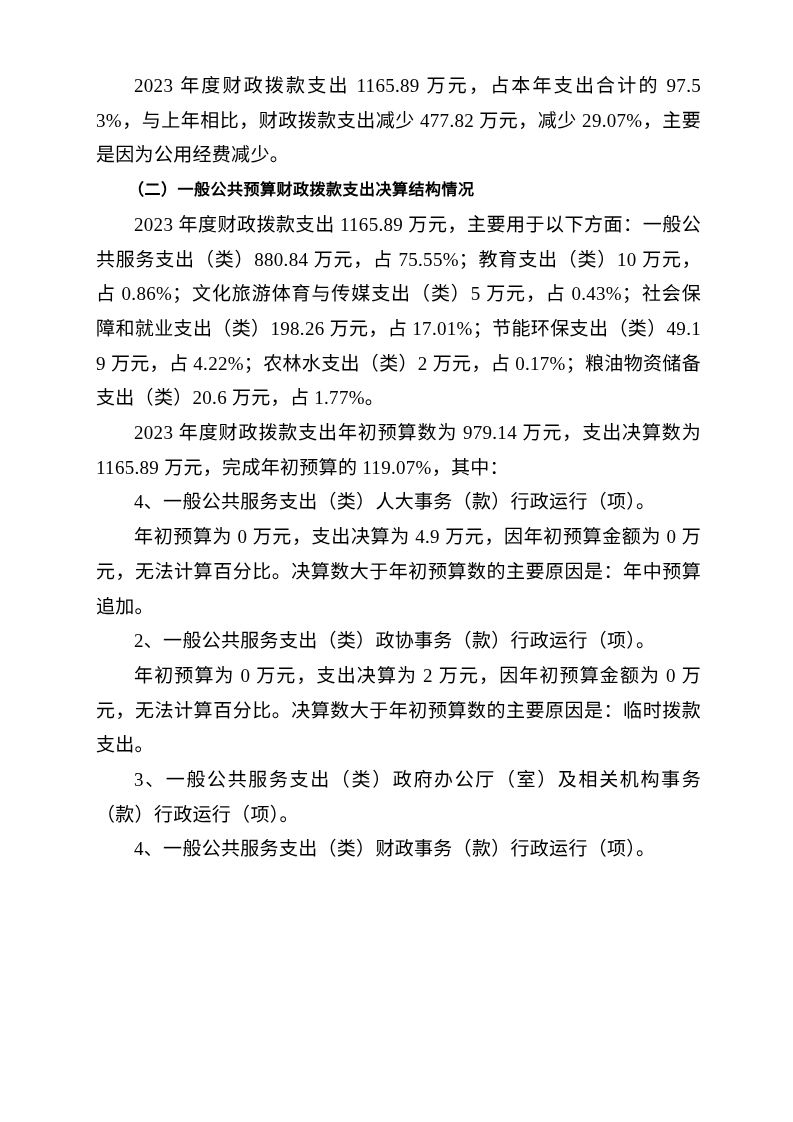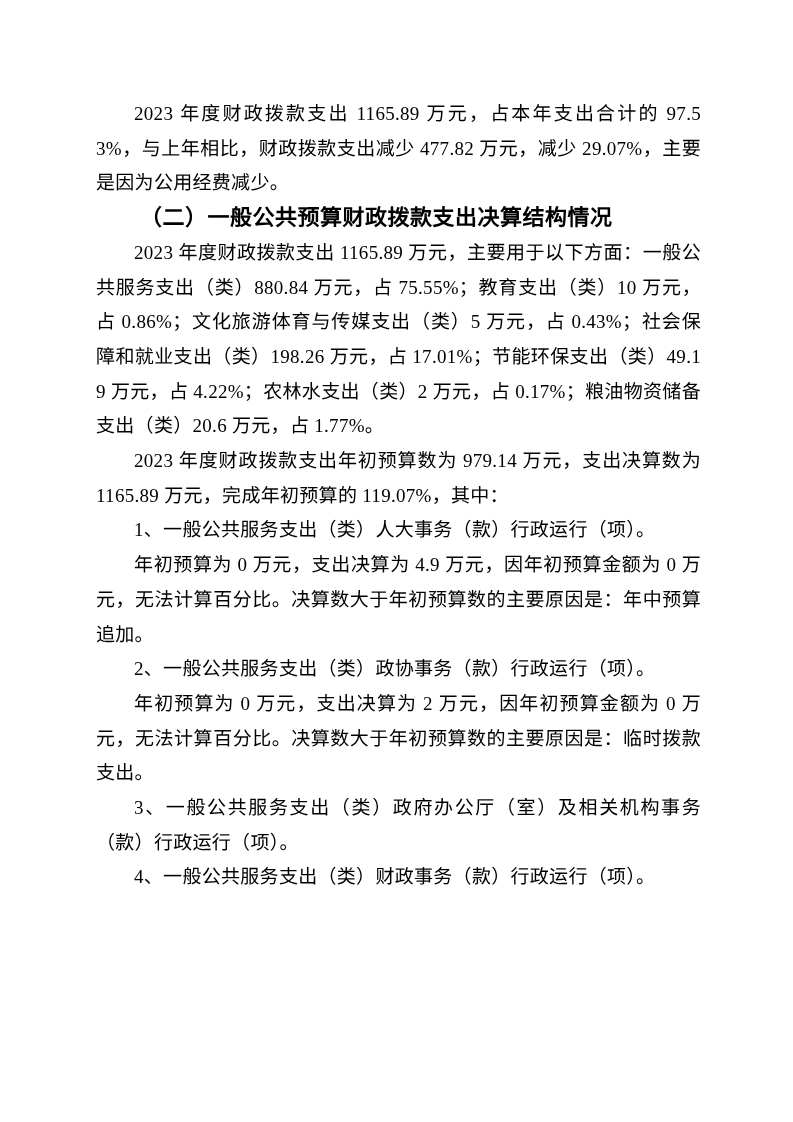--- a/index.html
+++ b/index.html
@@ -12,51 +12,51 @@
     height: 1122px;
     overflow: hidden;
     font-family: "Liberation Serif", "DejaVu Serif", serif;
     color: #000000;
   }
   .page {
     box-sizing: border-box;
     width: 793px;
     height: 1122px;
     background: #ffffff;
-    padding: 97px 92px 0 96px;
+    padding: 69px 92px 0 96px;
   }
   .doc-body {
     width: 605px;
   }
   .para {
     margin: 0;
     font-size: 19px;
     line-height: 34.7px;
     text-align: justify;
     text-indent: 2em;
     word-break: break-all;
     letter-spacing: 0.3px;
   }
   .heading {
     font-family: "Liberation Sans", "DejaVu Sans", sans-serif;
     font-weight: bold;
-    font-size: 22px;
+    font-size: 16px;
     letter-spacing: 0.5px;
   }
 </style>
 </head>
 <body>
 
 <div class="page">
   <main class="doc-body">
 
   <p class="para">2023 年度财政拨款支出 1165.89 万元，占本年支出合计的 97.53%，与上年相比，财政拨款支出减少 477.82 万元，减少 29.07%，主要是因为公用经费减少。</p>
       <p class="para heading">（二）一般公共预算财政拨款支出决算结构情况</p>
       <p class="para">2023 年度财政拨款支出 1165.89 万元，主要用于以下方面：一般公共服务支出（类）880.84 万元，占 75.55%；教育支出（类）10 万元，占 0.86%；文化旅游体育与传媒支出（类）5 万元，占 0.43%；社会保障和就业支出（类）198.26 万元，占 17.01%；节能环保支出（类）49.19 万元，占 4.22%；农林水支出（类）2 万元，占 0.17%；粮油物资储备支出（类）20.6 万元，占 1.77%。</p>
       <p class="para">2023 年度财政拨款支出年初预算数为 979.14 万元，支出决算数为 1165.89 万元，完成年初预算的 119.07%，其中：</p>
-      <p class="para">1、一般公共服务支出（类）人大事务（款）行政运行（项）。</p>
+      <p class="para">4、一般公共服务支出（类）人大事务（款）行政运行（项）。</p>
       <p class="para">年初预算为 0 万元，支出决算为 4.9 万元，因年初预算金额为 0 万元，无法计算百分比。决算数大于年初预算数的主要原因是：年中预算追加。</p>
       <p class="para">2、一般公共服务支出（类）政协事务（款）行政运行（项）。</p>
       <p class="para">年初预算为 0 万元，支出决算为 2 万元，因年初预算金额为 0 万元，无法计算百分比。决算数大于年初预算数的主要原因是：临时拨款支出。</p>
       <p class="para">3、一般公共服务支出（类）政府办公厅（室）及相关机构事务（款）行政运行（项）。</p>
       <p class="para">4、一般公共服务支出（类）财政事务（款）行政运行（项）。</p>
     </main>
 </div>
 
 </body></html>

